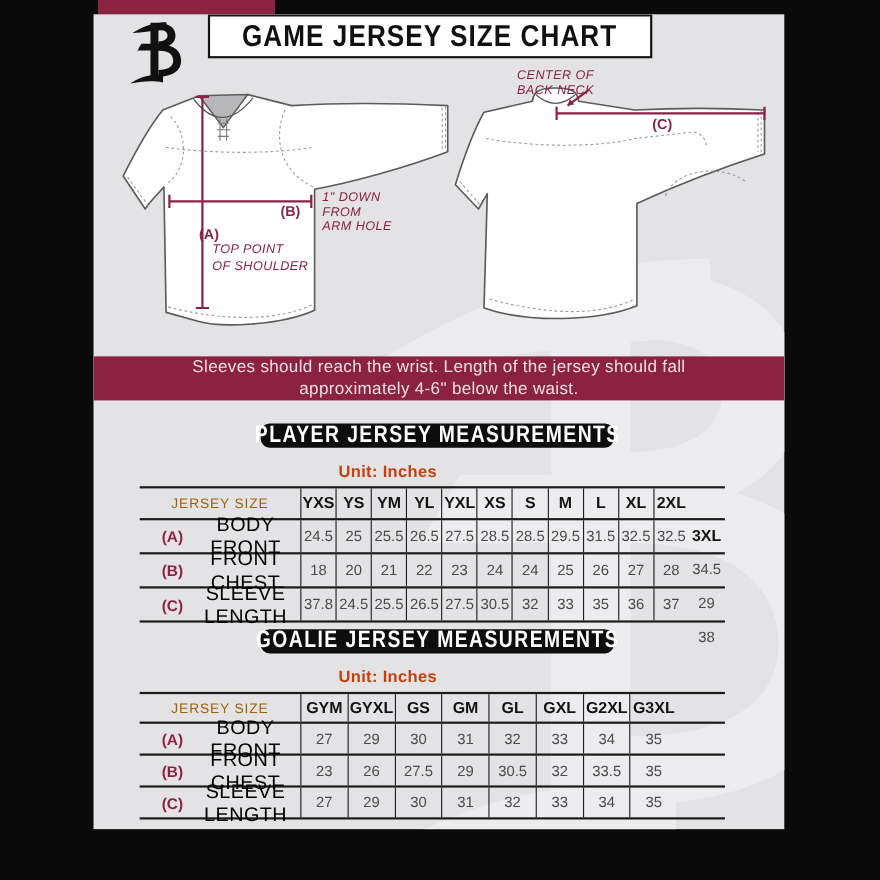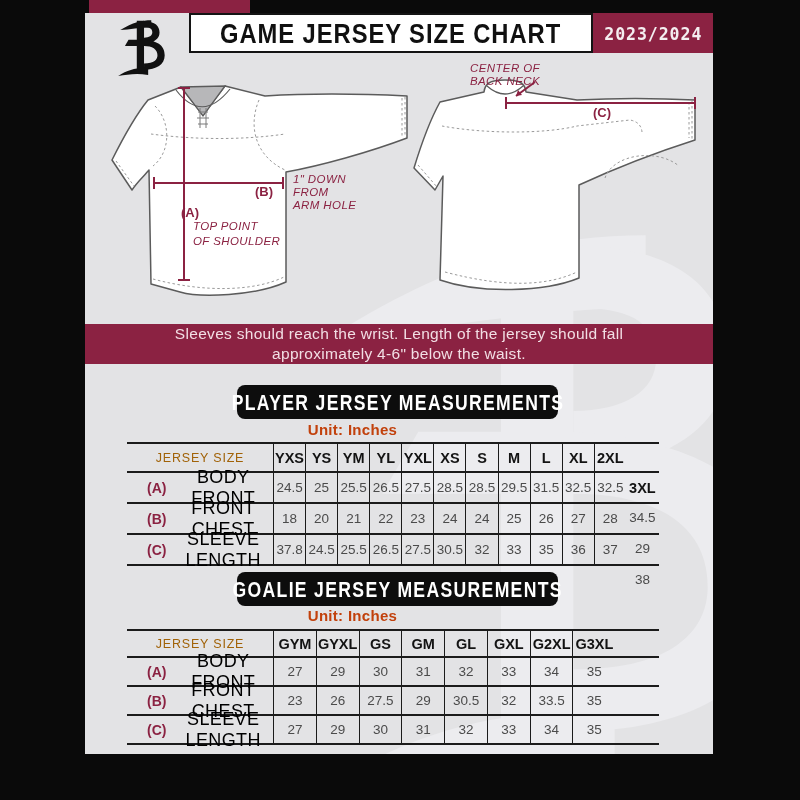--- a/index.html
+++ b/index.html
@@ -42,22 +42,22 @@
 
   
   .mid-banner{
     position:absolute;left:0;top:311px;width:628px;height:40px;background:#8b2242;
     display:flex;flex-direction:column;align-items:center;justify-content:center;gap:2px;
   }
   .mid-banner div{color:#f2dee4;font-size:15.5px;letter-spacing:0.3px;white-space:nowrap;}
 
   
   .section-banner{
-    position:absolute;left:152px;width:321px;height:34px;background:#0d0d0d;border-radius:8px;
-    display:flex;align-items:center;justify-content:center;
+    position:absolute;left:152px;width:321px;height:22px;background:#0d0d0d;border-radius:8px;
+    display:flex;align-items:flex-end;justify-content:center;
   }
   .section-banner span{
     color:#ffffff;font-weight:bold;font-size:20px;letter-spacing:1.5px;
     transform:scale(0.88,1.08);white-space:nowrap;
   }
   .unit-line{
     position:absolute;left:0;width:535px;text-align:center;
     font-weight:bold;font-size:15px;color:#c2410c;letter-spacing:0.3px;
   }
 
@@ -113,23 +113,20 @@
 
   <svg class="watermark" viewBox="0 0 100 120">
     <use href="#logo-b" fill="#ececef"></use>
   </svg>
 
   <svg class="logo-header" viewBox="0 0 100 120">
     <use href="#logo-b" fill="#111111"></use>
   </svg>
   <div class="title-box">
     <span>GAME JERSEY SIZE CHART</span>
-  </div>
-  <div class="season-box">
-    <span>2023/2024</span>
   </div>
 
   <svg class="diagram" viewBox="0 0 628 264">
 
     <g>
       <path class="jersey" d="M63,40 L96,27 L118,55 L140,26 L180,36
         C230,33 280,34 322,36 L322,78
         C285,92 235,106 201,112
         L201,222 C170,236 115,238 95,232 L66,224
         L64,110

